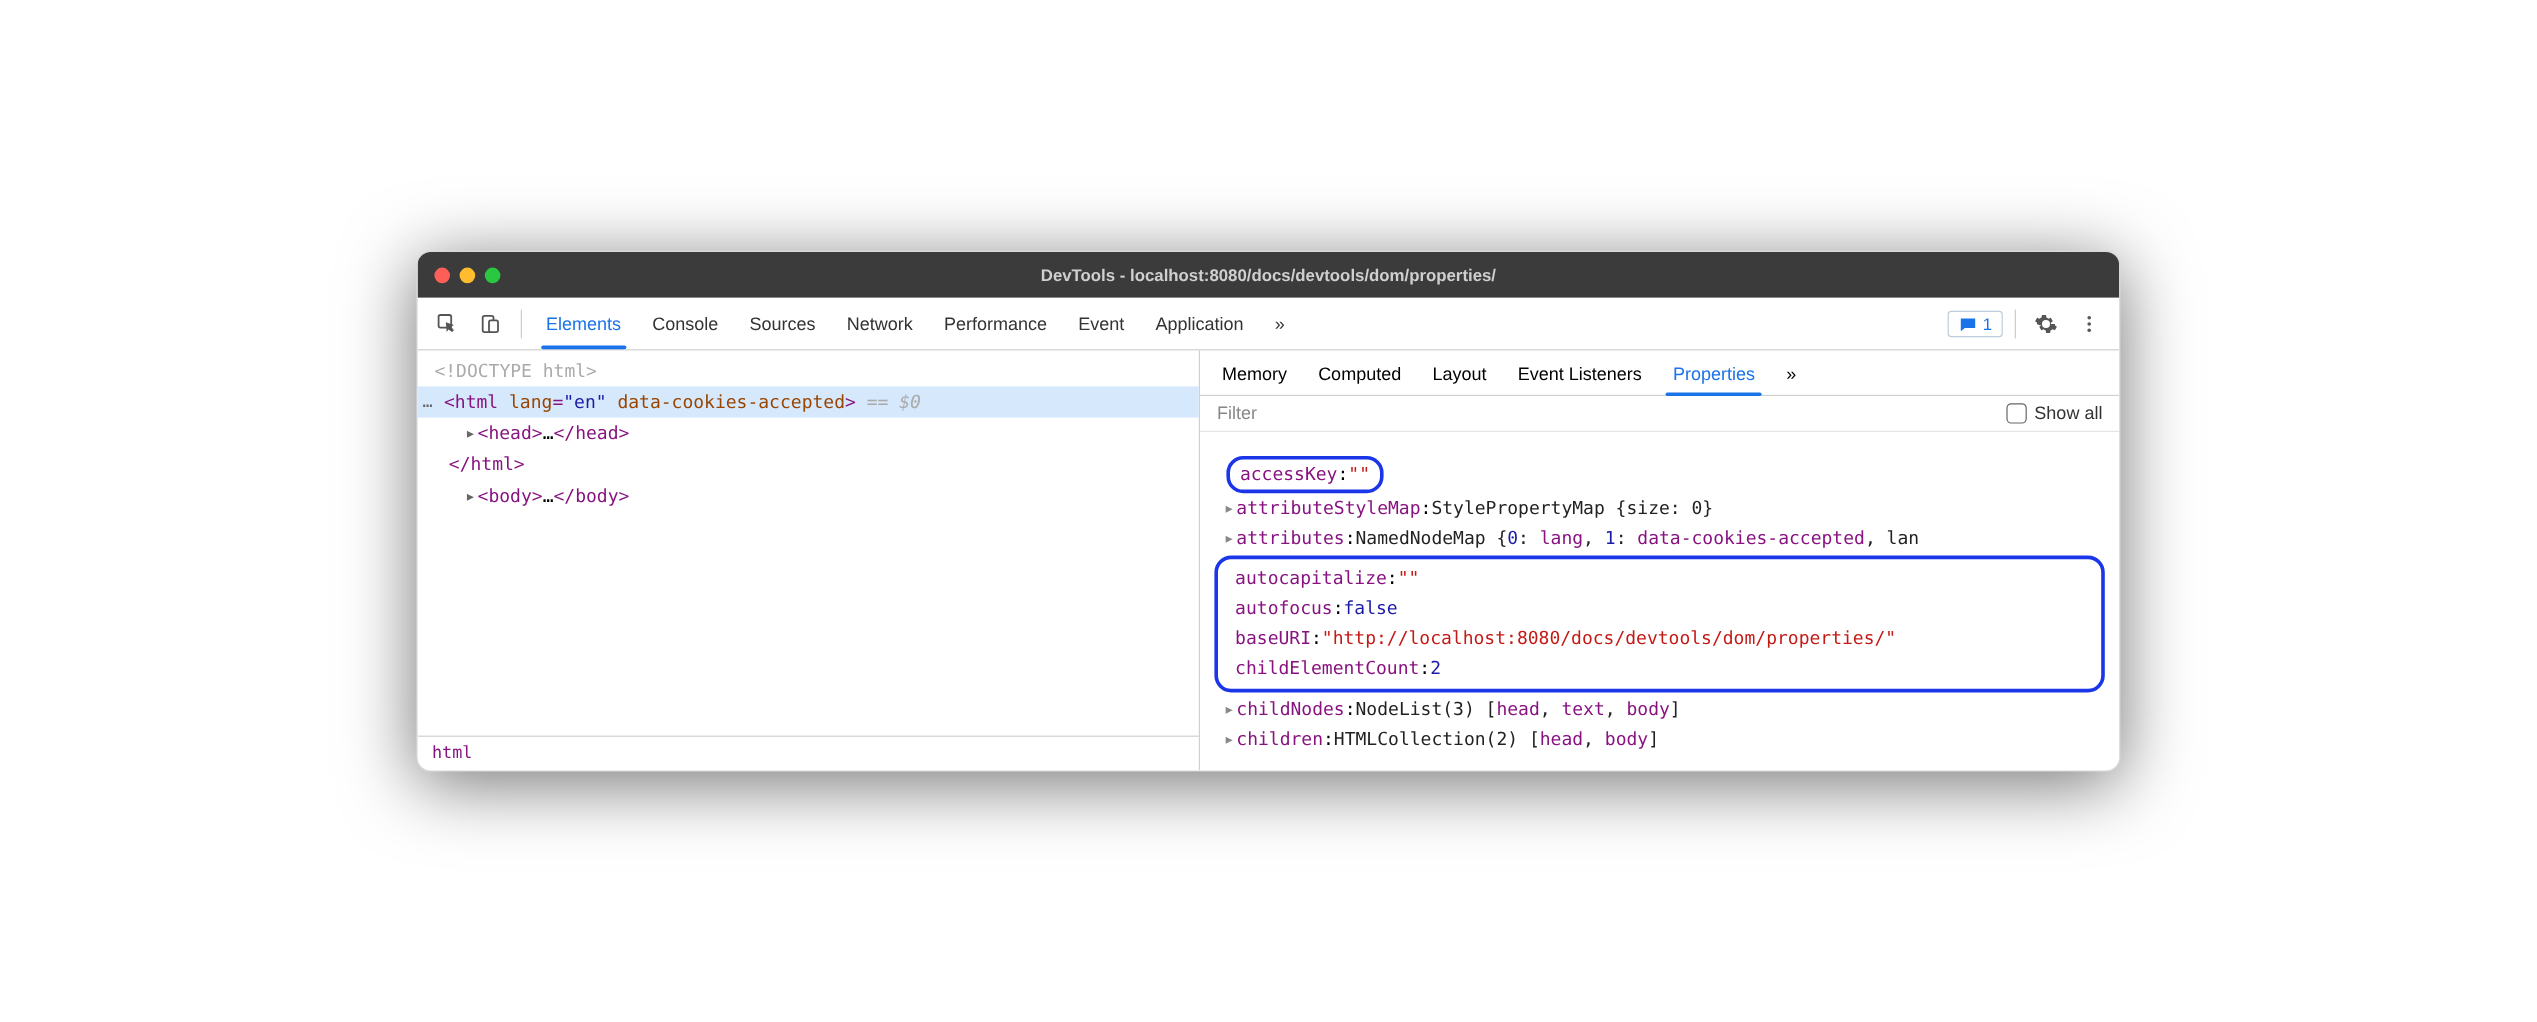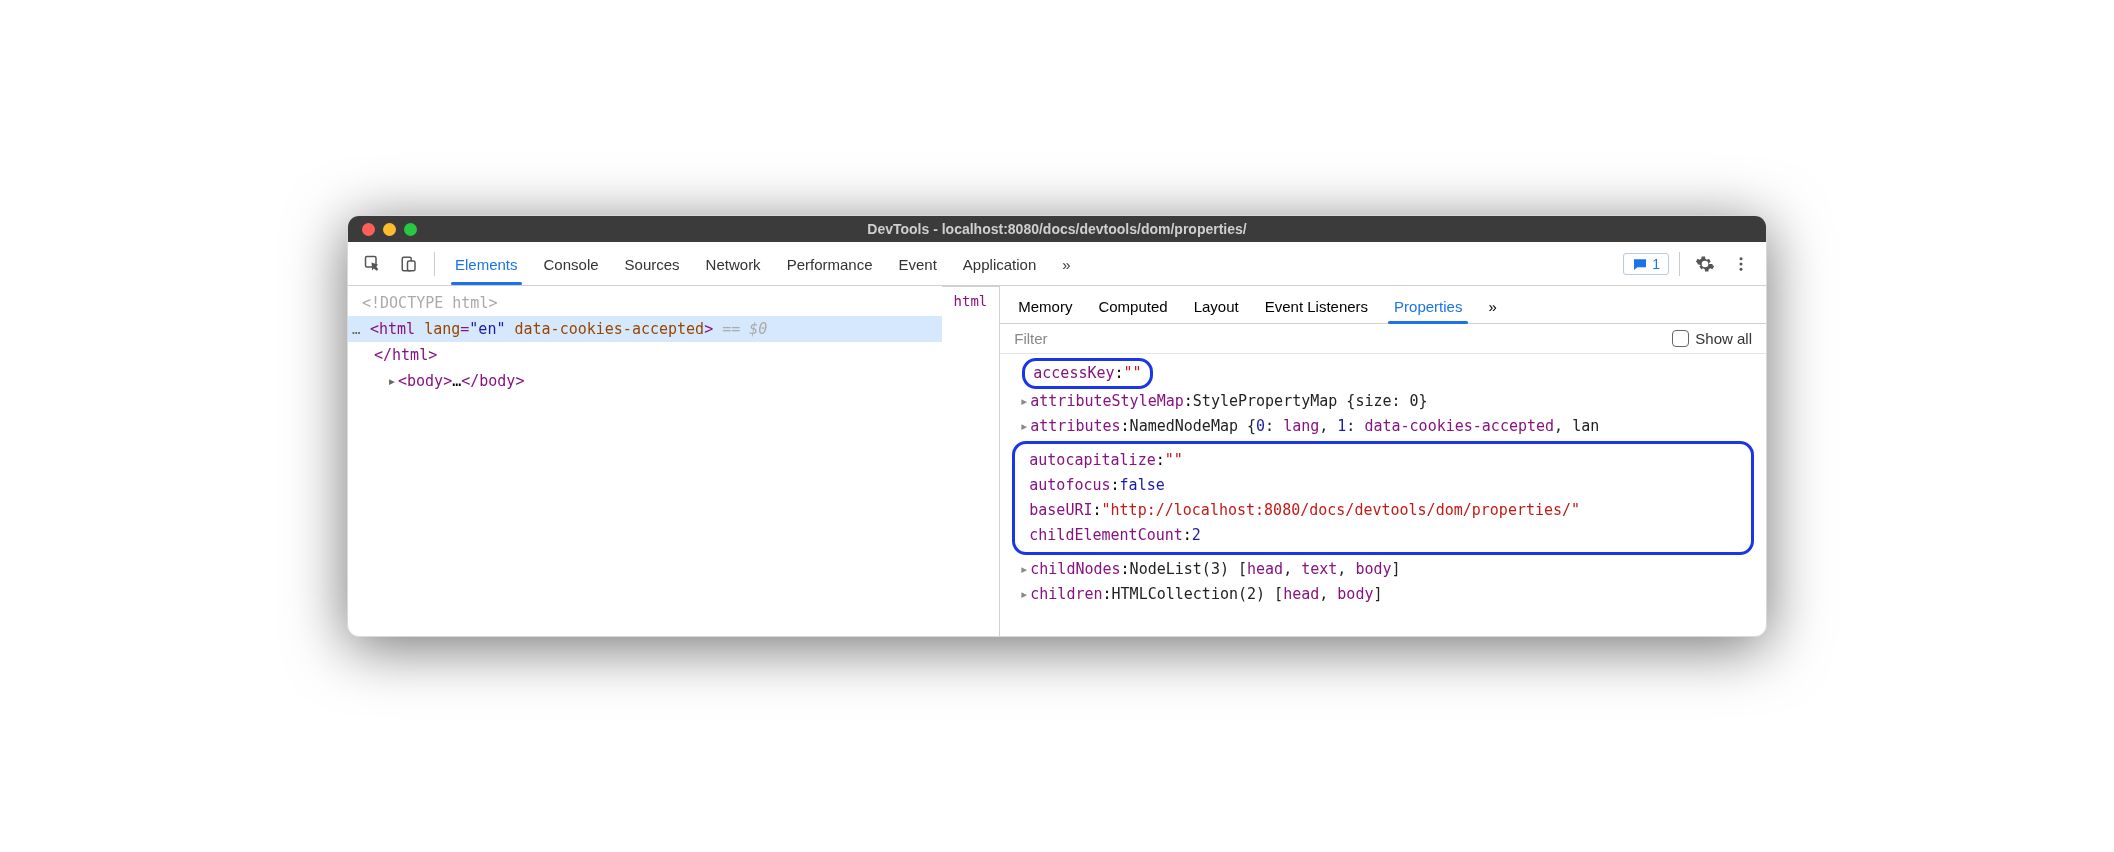--- a/index.html
+++ b/index.html
@@ -12,21 +12,21 @@
 .shadow-wrap { filter: drop-shadow(0 10px 30px rgba(0,0,0,.55)); }
 .window {
   width:1420px;
   background:#fff;
   border-radius:12px;
   overflow:hidden;
   border:1px solid #d9d9d9;
 }
 .titlebar {
   background:#3b3b3b;
-  height:26px;
+  height:38px;
   display:flex; align-items:center;
   padding:0 14px;
   gap:10px;
   position:relative;
 }
 .traffic { display:flex; gap:8px; }
 .dot { width:13px; height:13px; border-radius:50%; }
 .dot.red{background:#ff5f57}
 .dot.yellow{background:#febc2e}
 .dot.green{background:#28c840}
@@ -55,21 +55,21 @@
 .tab.active::after {
   content:""; position:absolute; left:-2px; right:-2px; bottom:-4px;
   height:3px; background:#1a73e8; border-radius:2px;
 }
 .issues-badge {
   display:flex; align-items:center; gap:4px;
   color:#1a73e8; border:1px solid #bcd; border-radius:3px;
   padding:2px 8px; font-size:14px;
 }
 .content { display:flex; height:350px; }
-.left-pane { width:46%; border-right:1px solid #d0d0d0; display:flex; flex-direction:row; }
+.left-pane { width:46%; border-right:1px solid #d0d0d0; display:flex; flex-direction:column; }
 .dom-tree {
   flex:1; overflow:hidden;
   font-family: Menlo, Consolas, monospace;
   font-size:15px; line-height:26px;
   padding:4px 0;
 }
 .dom-line { padding:0 14px; white-space:nowrap; }
 .dom-line .disclose{ color:#666; display:inline-block; width:12px; text-align:center; }
 .selected-line { background:#d5e8fc; position:relative; }
 .selected-line::before{
@@ -106,21 +106,21 @@
   flex:1; overflow:hidden; padding:4px 6px 4px 4px;
   font-family: Menlo, Consolas, monospace; font-size:15px; line-height:25px;
 }
 .prop { padding:0 4px 0 14px; white-space:nowrap; display:flex; align-items:center; gap:0; }
 .prop .tri { color:#888; width:12px; display:inline-block; text-align:center; }
 .pk { color:#881280; }
 .pv-str { color:#c41a16; }
 .pv-num, .purple { color:#1a1aa6; }
 .pv-obj { color:#222; }
 .pv-bracket { color:#222; }
-.callout1, .callout2 { border:3.5px solid #1a36e8; border-radius:14px; }
+.callout1, .callout2 { border:3.5px solid #1a36e8; border-radius:14px;margin-top:16px; }
 .callout1 { display:inline-flex; padding:0 8px; margin-left:4px; align-items:center; }
 .callout-group { margin:2px 6px 2px 8px; padding:4px 8px 4px 6px; }
 .callout-group .prop { padding-left:8px; }
 </style>
 </head>
 <body>
 
 <div class="shadow-wrap">
 <div class="window">
 
@@ -181,20 +181,23 @@
   <div class="content">
     <div class="left-pane">
       <div class="dom-tree">
         <div class="dom-line gray">&lt;!DOCTYPE html&gt;</div>
         <div class="dom-line selected-line" style="padding-left:22px">
           <span class="tag">&lt;<span>html</span></span>
           <span class="attrname">lang</span><span class="tag">=</span><span class="attrval">"en"</span>
           <span class="attrname">data-cookies-accepted</span><span class="tag">&gt;</span>
           <span class="eq0">== $0</span>
         </div>
+        <div class="dom-line" style="padding-left:38px">
+          <span class="disclose">▸</span><span class="tag">&lt;<span>head</span>&gt;</span><span>…</span><span class="tag">&lt;/<span>head</span>&gt;</span>
+        </div>
         <div class="dom-line" style="padding-left:26px">
           <span class="tag">&lt;/<span>html</span>&gt;</span>
         </div>
         <div class="dom-line" style="padding-left:38px">
           <span class="disclose">▸</span><span class="tag">&lt;<span>body</span>&gt;</span><span>…</span><span class="tag">&lt;/<span>body</span>&gt;</span>
         </div>
       </div>
       <div class="crumbs">html</div>
     </div>
 

